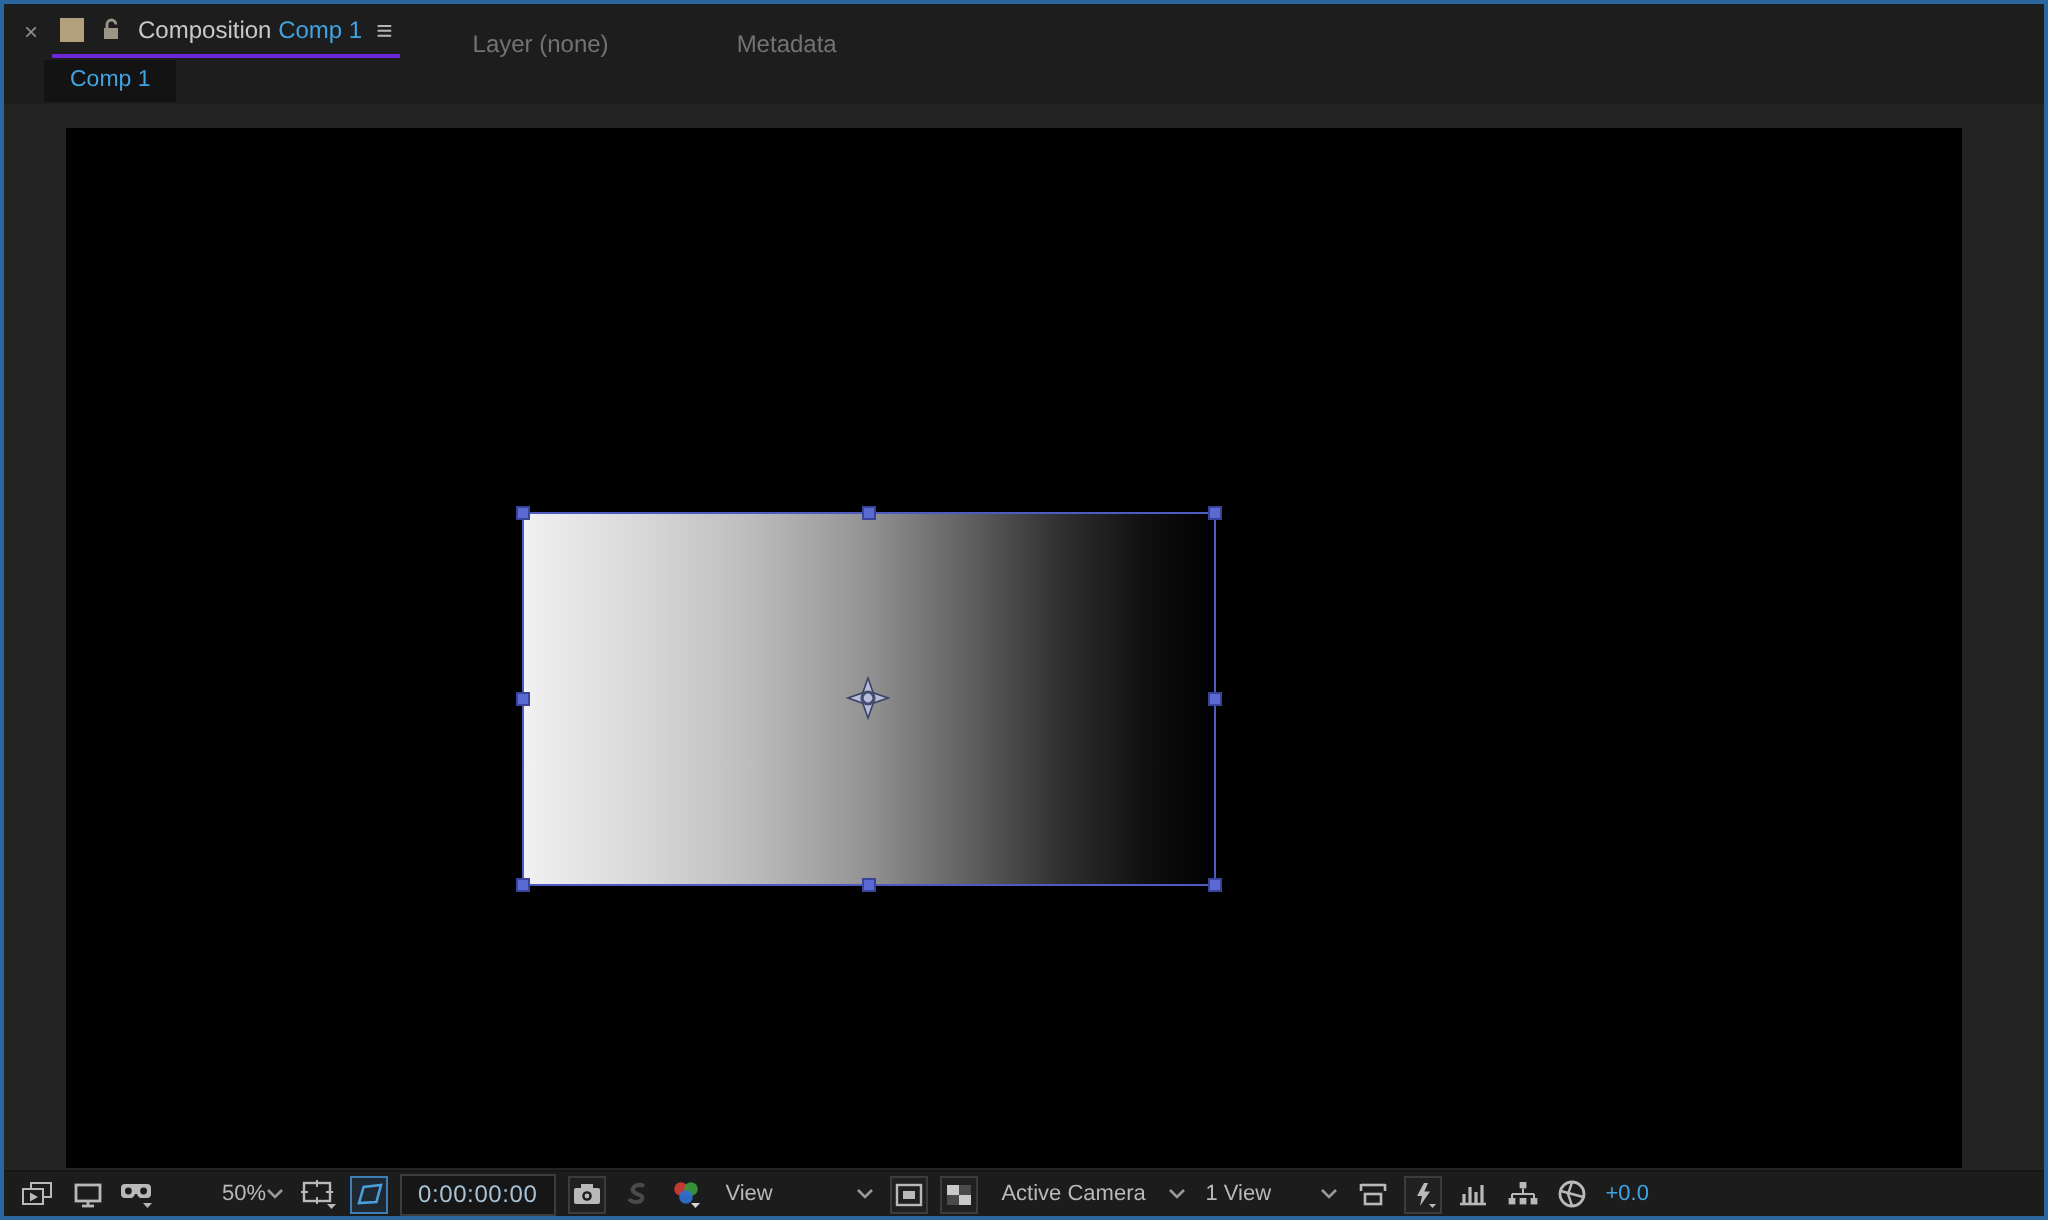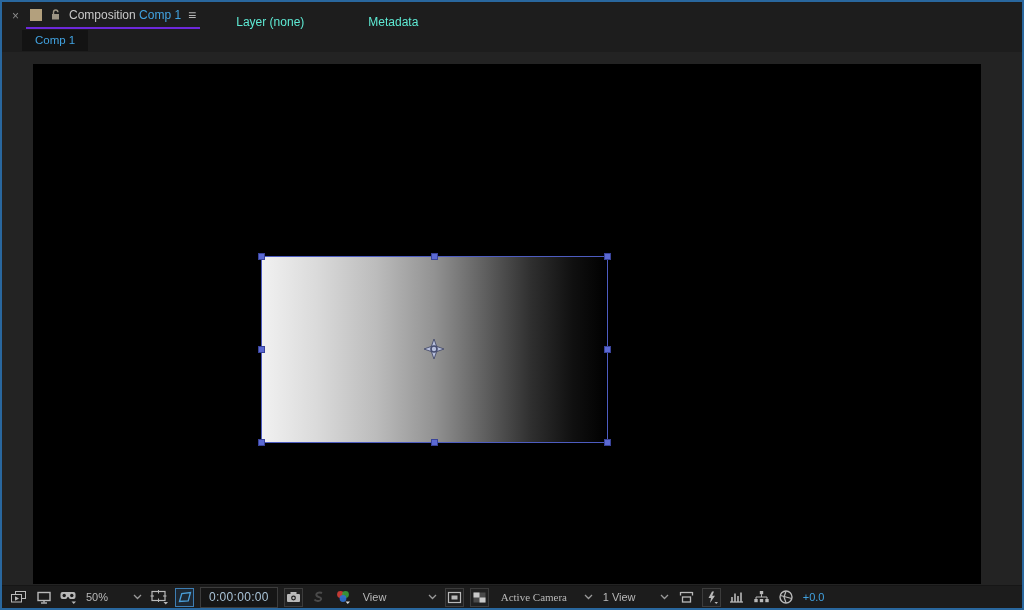--- a/index.html
+++ b/index.html
@@ -25,21 +25,21 @@
   }
   .tab-main {
     display:flex; align-items:center; gap:7px; height:100%;
     border-bottom:2px solid #6d28d9; padding:0 4px;
   }
   .close-glyph { color:#8d8d8d; font-size:12px; cursor:default; }
   .panel-square { width:12px; height:12px; background:#b3a07d; }
   .panel-title { color:#c9c9c9; }
   .comp-name-blue { color:#41a2e0; }
   .menu-glyph { color:#b5b5b5; font-size:14px; letter-spacing:0; }
-  .inactive-tab { display:flex; align-items:center; padding:0 8px; color:#5eead4;margin-top:12px; }
+  .inactive-tab { display:flex; align-items:center; padding:0 8px; color:#737373;margin-top:12px; }
   
   .viewer-row {
     position:absolute; left:2px; top:29px; right:2px; height:23px;
     background:#1d1d1d; display:flex; align-items:center;
   }
   .viewer-tab {
     margin-left:20px; background:#131313; color:#41a2e0;
     font-size:11.5px; padding:4px 13px 5px 13px;
   }
   
@@ -71,23 +71,23 @@
   .tbtn {
     display:flex; align-items:center; justify-content:center;
     height:19px; min-width:19px; cursor:default;
   }
   .boxed { border:1px solid #3c3c3c; background:#202020; }
   .blue-boxed { border:1px solid #3d7eb4; background:#1d2833; }
   .dropdown {
     display:flex; align-items:center; justify-content:space-between;
     height:19px; padding:0 2px; cursor:default;
   }
-  .dd-mag { width:60px; }
+  .dd-mag { width:60px;justify-content:flex-end; }
   .dd-res { width:78px; margin-left:2px; }
-  .dd-cam { width:96px; margin-left:4px;font-family:Liberation Serif, serif; }
+  .dd-cam { width:96px; margin-left:4px; }
   .dd-view { width:70px; }
   .timecode-box {
     border:1px solid #3c3c3c; background:#161616; color:#a9c3d6;
     padding:2px 8px 3px 8px; font-size:12px; letter-spacing:.3px;
   }
   .exposure-val { color:#41a2e0; margin-left:1px; }
   svg { display:block; }
 </style>
 </head>
 <body>

